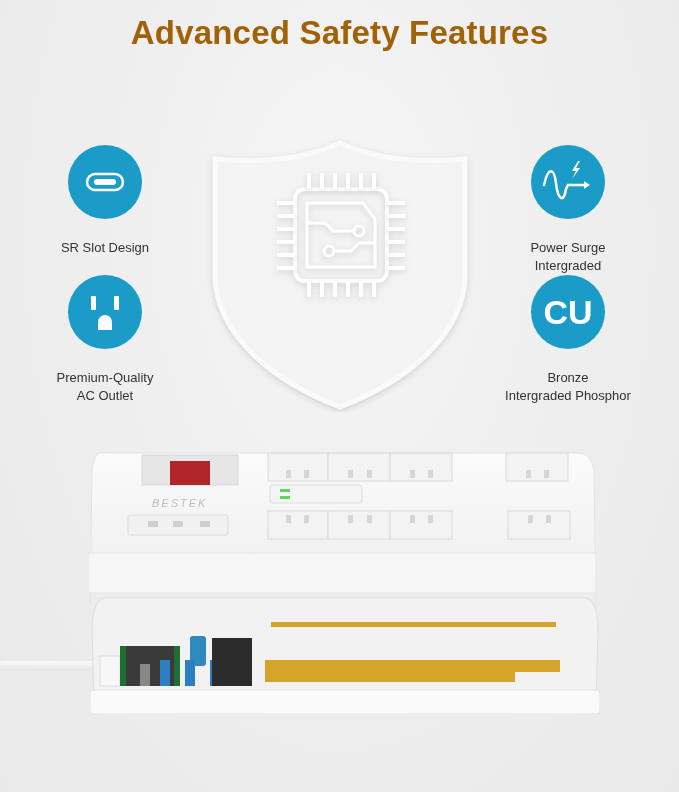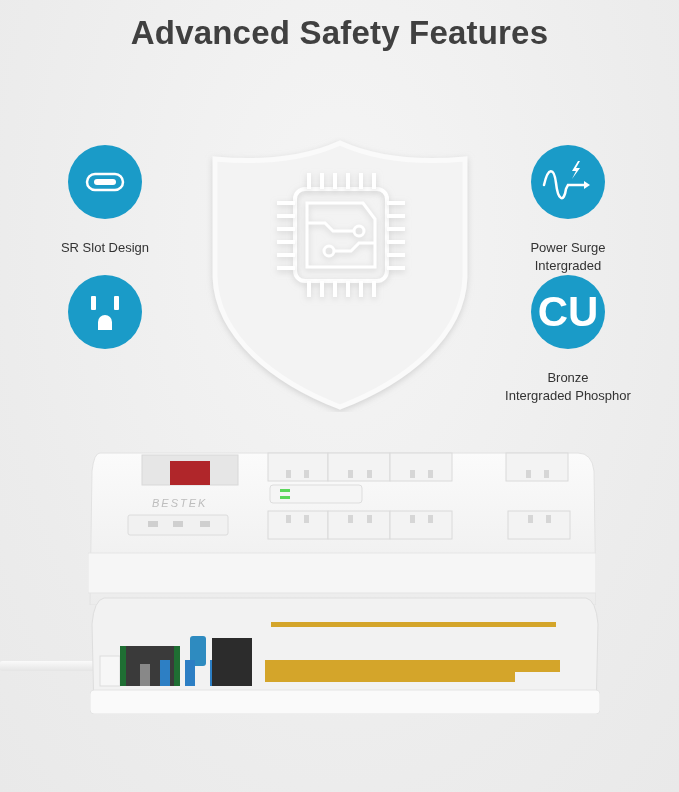--- a/index.html
+++ b/index.html
@@ -1,18 +1,18 @@
 <!DOCTYPE html>
 <html><head>
 <meta charset="utf-8">
 <style>
   * { box-sizing: border-box; margin: 0; padding: 0; }
   body { width: 679px; height: 792px; background: #efefef; font-family: "Liberation Sans", sans-serif; position: relative; overflow: hidden; }
   .page { position: absolute; inset: 0; background: radial-gradient(ellipse at 50% 30%, #f5f5f5 0%, #ececec 70%, #e9e9e9 100%); }
-  .title { position: absolute; top: 14px; left: 0; width: 679px; text-align: center; font-size: 33px; font-weight: bold; color: #404040; letter-spacing: 0.2px; }
+  .title { position: absolute; top: 14px; left: 0; width: 679px; text-align: center; font-size: 33px; font-weight: bold; color: #a16207; letter-spacing: 0.2px; }
   .feature { position: absolute; width: 180px; text-align: center; }
   .feature .circle { width: 74px; height: 74px; border-radius: 50%; background: #1a9bc8; margin: 0 auto; display: flex; align-items: center; justify-content: center; }
   .feature .label { margin-top: 20px; font-size: 13px; color: #333; line-height: 18px; }
   .shield { position: absolute; left: 205px; top: 137px; width: 270px; height: 275px; }
   .strip { position: absolute; left: 88px; top: 445px; width: 508px; height: 160px; }
   .open { position: absolute; left: 90px; top: 594px; width: 510px; height: 120px; }
   .cord { position: absolute; left: 0; top: 661px; width: 100px; height: 10px; background: linear-gradient(#fafafa, #e5e5e5); border-radius: 2px; }
 </style>
 </head>
 <body>
@@ -46,25 +46,29 @@
 </div>
 
 <div class="feature" style="left:15px; top:275px;">
   <div class="circle">
     <svg width="40" height="44" viewBox="0 0 40 44">
         <rect x="6" y="6" width="5" height="14" rx="1" fill="#fff"></rect>
         <rect x="29" y="6" width="5" height="14" rx="1" fill="#fff"></rect>
         <path d="M13 40 L13 32 A7 7 0 0 1 27 32 L27 40 Z" fill="#fff"></path>
       </svg>
   </div>
+  <div class="label">
+    <div>Premium-Quality</div>
+    <div>AC Outlet</div>
+  </div>
 </div>
 
 <div class="feature" style="left:478px; top:275px;">
   <div class="circle">
-    <span style="color:#fff; font-size:42px; font-weight:bold;">CU</span>
+    <span style="color:#fff; font-size:34px; font-weight:bold;">CU</span>
   </div>
   <div class="label">
     <div>Bronze</div>
     <div>Intergraded Phosphor</div>
   </div>
 </div>
 
 <svg class="shield" viewBox="0 0 270 275">
   <defs>
       <filter id="sh" x="-10%" y="-10%" width="120%" height="120%">

